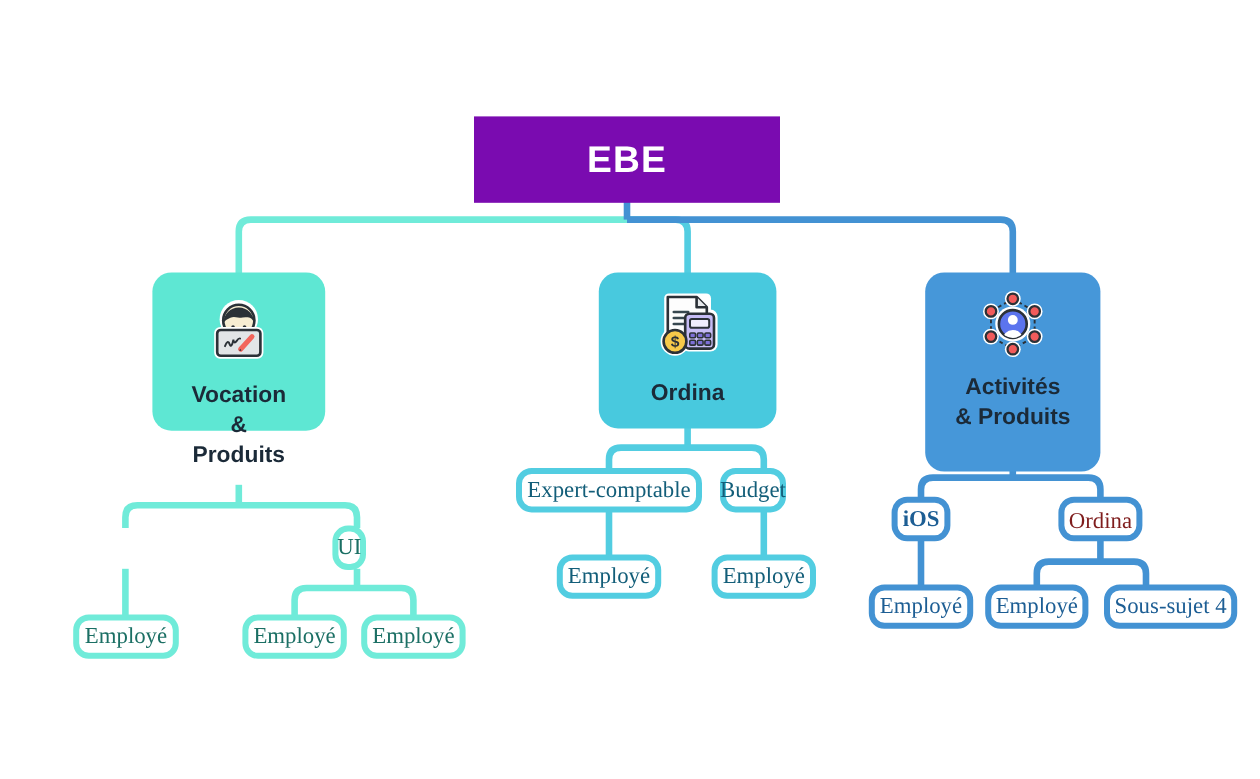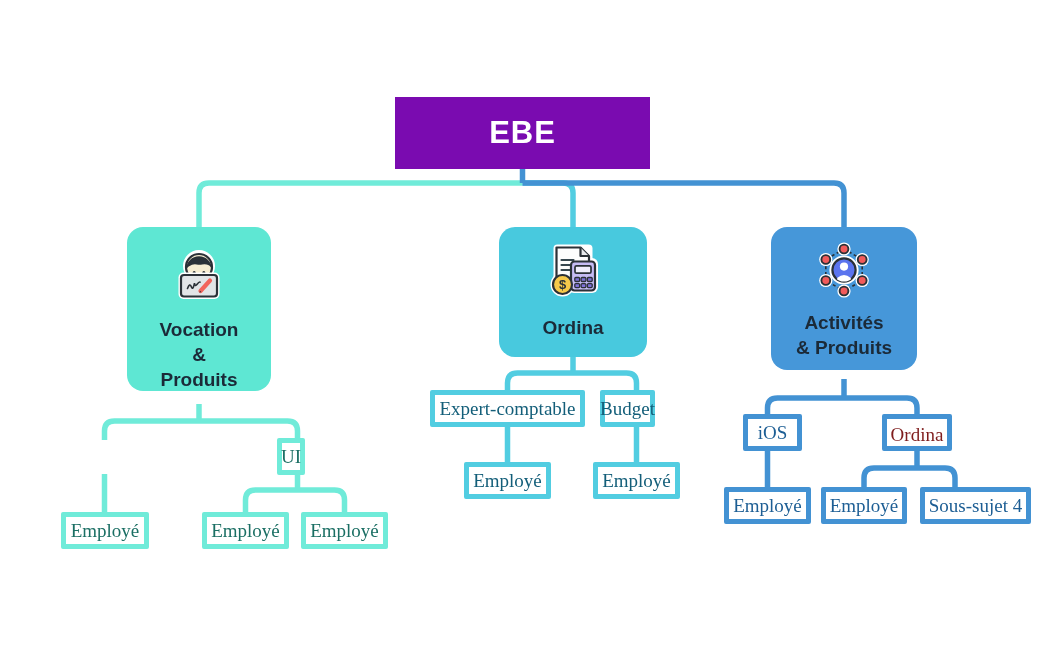--- a/index.html
+++ b/index.html
@@ -16,21 +16,21 @@
     border-radius:0;font-weight:800;font-size:31px;letter-spacing:1px;
   }
   .branch{
     border-radius:16px;flex-direction:column;justify-content:flex-start;
     font-weight:700;color:#1B2A38;
   }
   .branch .blabel{font-size:19px;line-height:25px;font-weight:700;}
   .branch .icon{flex:0 0 auto;}
   .leaf{
     position:absolute;height:37px;background:#ffffff;border:5px solid #999;
-    border-radius:2px;display:flex;align-items:center;justify-content:center;
+    border-radius:13px;display:flex;align-items:center;justify-content:center;
     box-sizing:border-box;font-family:"Liberation Serif","DejaVu Serif",serif;
     font-size:19px;white-space:nowrap;
   }
 </style>
 </head>
 <body>
 
 <div class="canvas">
 
   <svg class="wires" width="1050" height="649" viewBox="0 0 1050 649">
@@ -60,21 +60,21 @@
       <path d="M767.5 449 V489"></path>
       <path d="M917 449 V468"></path>
       <path d="M864 489 V478 Q864 468 874 468 H945 Q955 468 955 478 V489"></path>
     </g>
   </svg>
 
   <div class="node root" style="left: 395px; top: 97px; width: 255px; height: 72px; background: rgb(122, 11, 176); color: rgb(255, 255, 255);">
     <span>EBE</span>
   </div>
 
-  <div class="node branch" style="left: 127px; top: 227px; width: 144px; height: 164px; background: rgb(94, 231, 211);">
+  <div class="node branch" style="left: 127px; top: 227px; width: 144px; height: 132px; background: rgb(94, 231, 211);">
     <svg class="icon" style="margin-top:15px" width="64" height="64" viewBox="0 0 64 64">
       <circle cx="32" cy="24" r="16" fill="#ffffff"></circle>
       <circle cx="32" cy="25" r="13" fill="#F7EDD2" stroke="#2B3137" stroke-width="2.2"></circle>
       <path d="M19.2 27 a12.8 12.8 0 0 1 25.6 0 q-1.8-4.2-5.2-4.6 q-2.6-.3-4.4.1 q-2.8.6-5.6-.1 q-2.4-.5-4.6.4 q-3.8 1.4-5.8 4.2z" fill="#2B3137"></path>
       <circle cx="27.2" cy="30.5" r="1.5" fill="#2B3137"></circle>
       <circle cx="36.8" cy="30.5" r="1.5" fill="#2B3137"></circle>
       <rect x="11.5" y="30.5" width="41" height="26.5" rx="5" fill="#ffffff"></rect>
       <rect x="14" y="33" width="36" height="21.5" rx="3" fill="#E2E5E7" stroke="#2B3137" stroke-width="2.2"></rect>
       <path d="M20.5 46.5 q2.2-6 3.8-1.8 t3.2-3.6 q.6 4 2.6 1.2 t3-2.2" stroke="#2B3137" stroke-width="1.6" fill="none" stroke-linecap="round"></path>
       <line x1="33.5" y1="49" x2="43" y2="38.5" stroke="#F2655C" stroke-width="4.2" stroke-linecap="round"></line>
@@ -106,21 +106,21 @@
         <rect x="46.4" y="44.6" width="4.8" height="4" rx="1"></rect>
       </g>
       <circle cx="21.5" cy="45.5" r="9.5" fill="#F6C94A" stroke="#2B3137" stroke-width="2.2"></circle>
       <text x="21.5" y="50.2" text-anchor="middle" font-size="13" font-weight="bold" fill="#2B3137" font-family="Liberation Sans, sans-serif">$</text>
     </svg>
     <div class="blabel" style="margin-top:12px">
       <div>Ordina</div>
     </div>
   </div>
 
-  <div class="node branch" style="left: 771px; top: 227px; width: 146px; height: 143px; background: rgb(70, 151, 217);">
+  <div class="node branch" style="left: 771px; top: 227px; width: 146px; height: 166px; background: rgb(70, 151, 217);">
     <svg class="icon" style="margin-top:12px" width="64" height="64" viewBox="0 0 64 64">
       <defs>
           <clipPath id="netclip">
             <circle cx="32" cy="31" r="11.6"></circle>
           </clipPath>
         </defs>
       <g stroke="#2B3137" stroke-width="1.6" stroke-dasharray="3 2.6" fill="none">
         <path d="M32 10 L50.2 20.5 L50.2 41.5 L32 52 L13.8 41.5 L13.8 20.5 Z"></path>
         <path d="M32 31 L32 10 M32 31 L50.2 20.5 M32 31 L50.2 41.5 M32 31 L32 52 M32 31 L13.8 41.5 M32 31 L13.8 20.5"></path>
       </g>
@@ -170,21 +170,21 @@
   <div class="leaf" style="left: 600px; top: 390px; width: 55px; border-color: rgb(82, 205, 225); color: rgb(19, 94, 121);">
     <span>Budget</span>
   </div>
   <div class="leaf" style="left: 464px; top: 462px; width: 87px; border-color: rgb(82, 205, 225); color: rgb(19, 94, 121);">
     <span>Employé</span>
   </div>
   <div class="leaf" style="left: 593px; top: 462px; width: 87px; border-color: rgb(82, 205, 225); color: rgb(19, 94, 121);">
     <span>Employé</span>
   </div>
 
-  <div class="leaf" style="left: 743px; top: 414px; width: 59px; border-color: rgb(67, 146, 211); color: rgb(29, 94, 148);">
+  <div class="leaf" style="left: 743px; top: 414px; width: 49px; border-color: rgb(67, 146, 211); color: rgb(29, 94, 148); font-weight: bold;">
     <span>iOS</span>
   </div>
   <div class="leaf" style="left: 882px; top: 414px; width: 70px; border-color: rgb(67, 146, 211); color: #7f1d1d; align-items: flex-end;">
     <span>Ordina</span>
   </div>
   <div class="leaf" style="left: 724px; top: 487px; width: 87px; border-color: rgb(67, 146, 211); color: rgb(29, 94, 148);">
     <span>Employé</span>
   </div>
   <div class="leaf" style="left: 821px; top: 487px; width: 86px; border-color: rgb(67, 146, 211); color: rgb(29, 94, 148);">
     <span>Employé</span>

